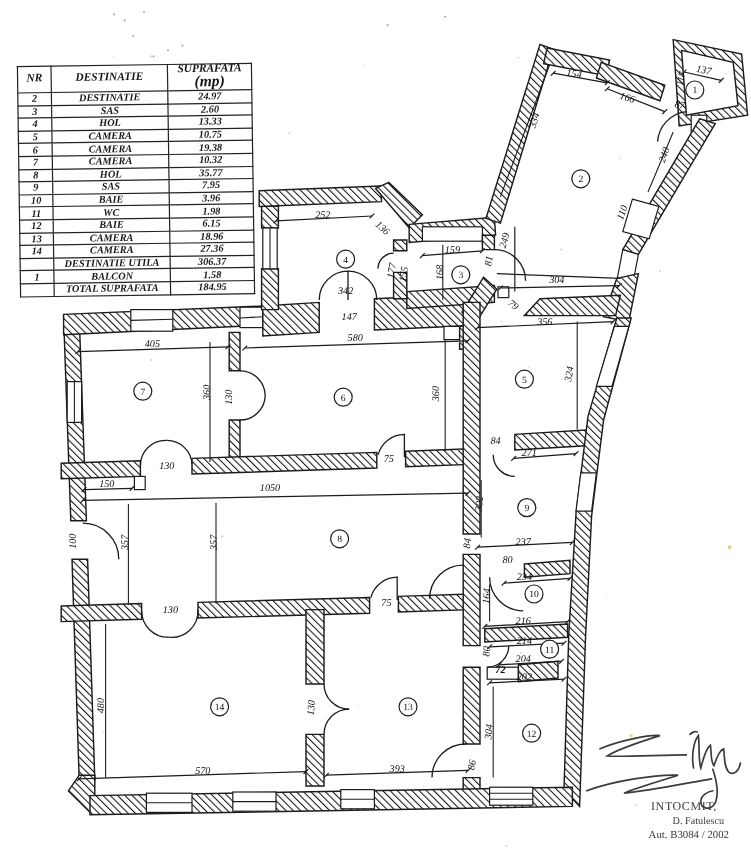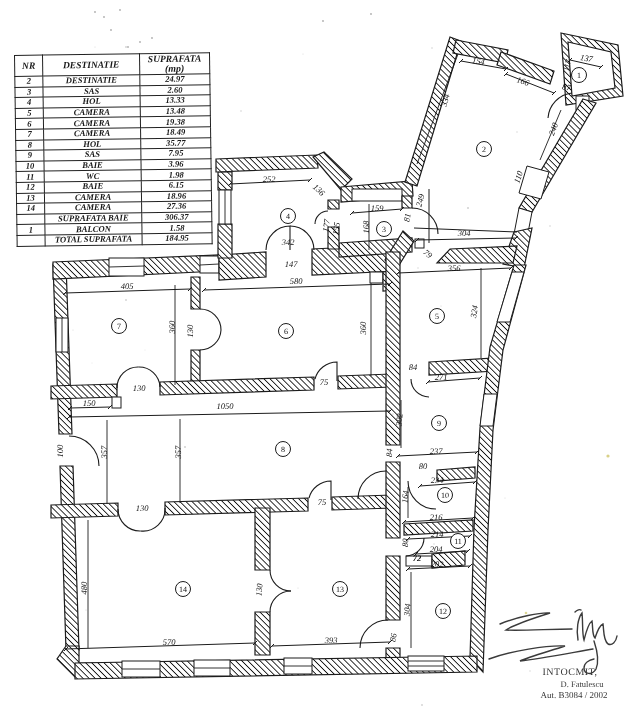--- a/index.html
+++ b/index.html
@@ -1,21 +1,21 @@
 <!DOCTYPE html>
 <html><head><meta charset="utf-8"><style>
 html,body{margin:0;padding:0;width:626px;height:720px;background:#fff;overflow:hidden}
 #wrap{position:relative;width:626px;height:720px}
 #plan{position:absolute;left:0;top:0}
 #tbl{position:absolute;left:14px;top:55px;transform:rotate(-0.8deg);transform-origin:0 0}
 table{border-collapse:collapse;font-family:"Liberation Serif",serif;font-style:italic;font-weight:bold;color:#181818}
 td{border:1.1px solid #222;padding:0;text-align:center;height:9.6px;font-size:8.6px;line-height:9px}
 .c1{width:27px} .c2{width:96px} .c3{width:69px}
 .hd td{height:20px;font-size:9.5px}
-.mp{font-size:10px}
+.mp{font-size:13px}
 </style></head><body>
 <div id="wrap">
 <div id="plan"><svg width="626" height="720" viewBox="0 0 626 720" font-family="&quot;Liberation Serif&quot;, serif" font-style="italic" text-rendering="geometricPrecision">
         <defs>
           <pattern id="hh" width="4.3" height="4.3" patternUnits="userSpaceOnUse" patternTransform="rotate(-45)">
             <rect width="4.3" height="4.3" fill="#fff"></rect>
             <line x1="0" y1="0" x2="0" y2="4.3" stroke="#0e0e0e" stroke-width="1.7"></line>
           </pattern>
         </defs>
         <rect width="626" height="720" fill="#ffffff"></rect>
@@ -337,31 +337,31 @@
             <td class="c3">2.60</td>
           </tr>
           <tr>
             <td class="c1">4</td>
             <td class="c2">HOL</td>
             <td class="c3">13.33</td>
           </tr>
           <tr>
             <td class="c1">5</td>
             <td class="c2">CAMERA</td>
-            <td class="c3">13.48</td>
+            <td class="c3">10.75</td>
           </tr>
           <tr>
             <td class="c1">6</td>
             <td class="c2">CAMERA</td>
             <td class="c3">19.38</td>
           </tr>
           <tr>
             <td class="c1">7</td>
             <td class="c2">CAMERA</td>
-            <td class="c3">18.49</td>
+            <td class="c3">10.32</td>
           </tr>
           <tr>
             <td class="c1">8</td>
             <td class="c2">HOL</td>
             <td class="c3">35.77</td>
           </tr>
           <tr>
             <td class="c1">9</td>
             <td class="c2">SAS</td>
             <td class="c3">7.95</td>
@@ -386,21 +386,21 @@
             <td class="c2">CAMERA</td>
             <td class="c3">18.96</td>
           </tr>
           <tr>
             <td class="c1">14</td>
             <td class="c2">CAMERA</td>
             <td class="c3">27.36</td>
           </tr>
           <tr>
             <td class="c1"></td>
-            <td class="c2">SUPRAFATA BAIE</td>
+            <td class="c2">DESTINATIE UTILA</td>
             <td class="c3">306.37</td>
           </tr>
           <tr>
             <td class="c1">1</td>
             <td class="c2">BALCON</td>
             <td class="c3">1.58</td>
           </tr>
           <tr>
             <td class="c1"></td>
             <td class="c2">TOTAL SUPRAFATA</td>

